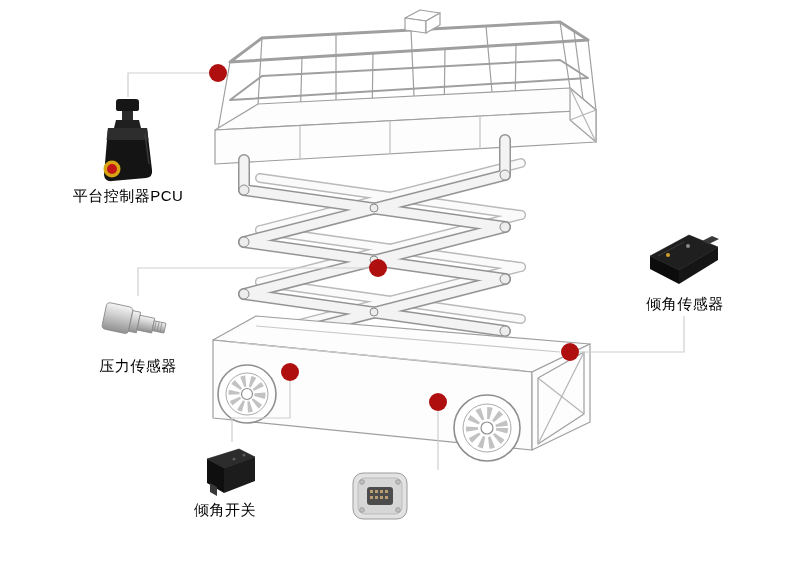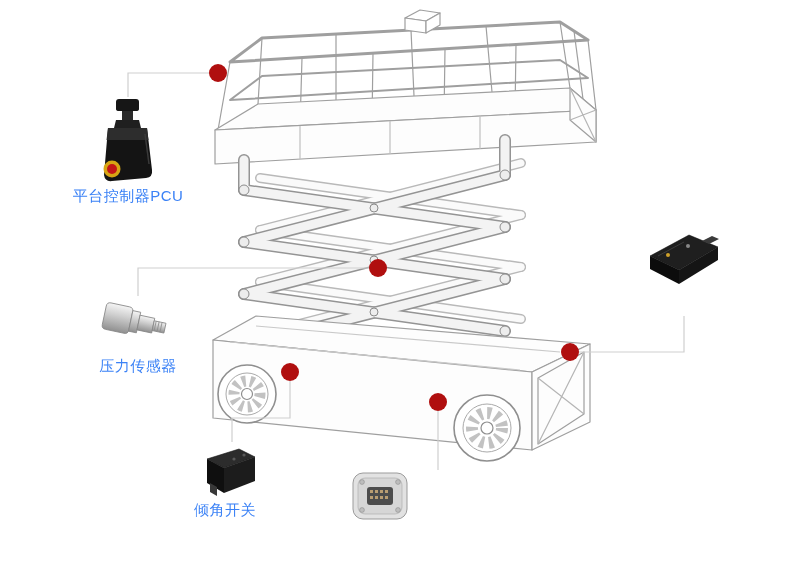--- a/index.html
+++ b/index.html
@@ -4,21 +4,21 @@
 <style>
   html,body{margin:0;padding:0;background:#fff;}
   .canvas{
     position:relative;width:800px;height:562px;background:#fff;
     font-family:"Liberation Sans",sans-serif;overflow:hidden;
   }
   .lift-svg{position:absolute;left:0;top:0;}
   .thumb{position:absolute;line-height:0;}
   .callout-label{
     position:absolute;width:170px;text-align:center;
-    font-size:15px;color:#3b82f6;letter-spacing:0.5px;white-space:nowrap;
+    font-size:15px;color:#000000;letter-spacing:0.5px;white-space:nowrap;
   }
 </style>
 </head>
 <body>
 
 <div class="canvas">
 
   <svg class="lift-svg" width="800" height="562" viewBox="0 0 800 562">
 
     <g stroke="#9f9f9f" fill="none" stroke-width="1.2" stroke-linejoin="round">
@@ -207,14 +207,15 @@
       <path d="M58,15 L68,10 L75,13 L65,18 Z" fill="#3a3a3a"></path>
       <path d="M14,30 L40,16" stroke="#3d3d3d" stroke-width="1" fill="none"></path>
       <circle cx="24" cy="29" r="2" fill="#cfa12b"></circle>
       <circle cx="44" cy="20" r="2" fill="#888888"></circle>
     </svg>
   </div>
 
   <div class="callout-label" style="left:43px;top:187px;">平台控制器PCU</div>
   <div class="callout-label" style="left:140px;top:501px;">倾角开关</div>
   <div class="callout-label" style="left:53px;top:357px;">压力传感器</div>
+  <div class="callout-label" style="left:600px;top:295px;">倾角传感器</div>
 
 </div>
 
 </body></html>

